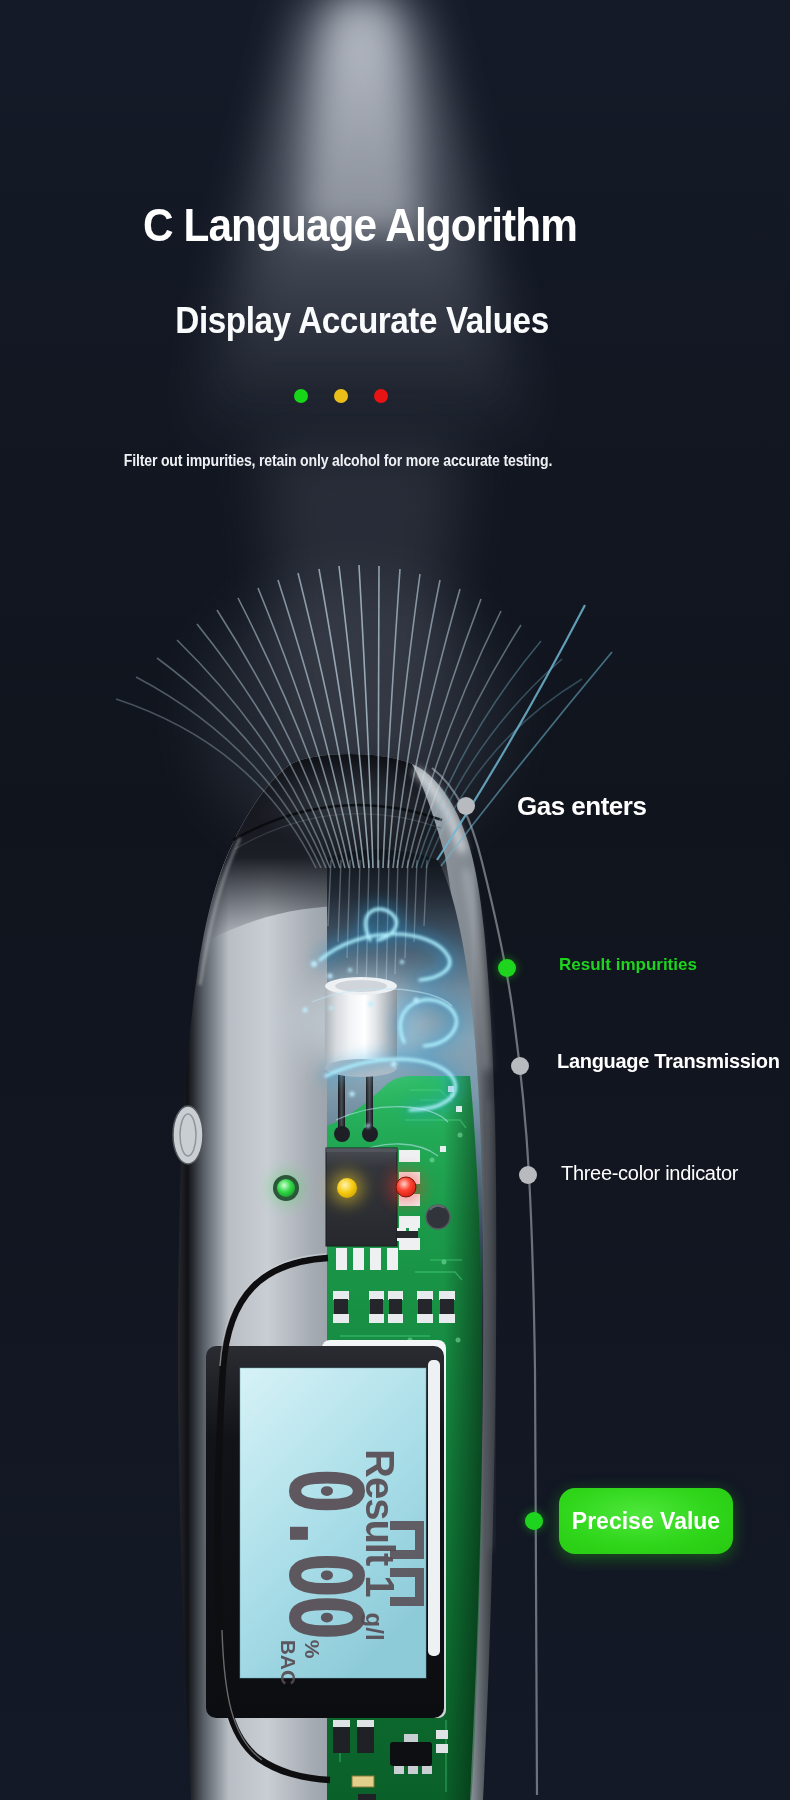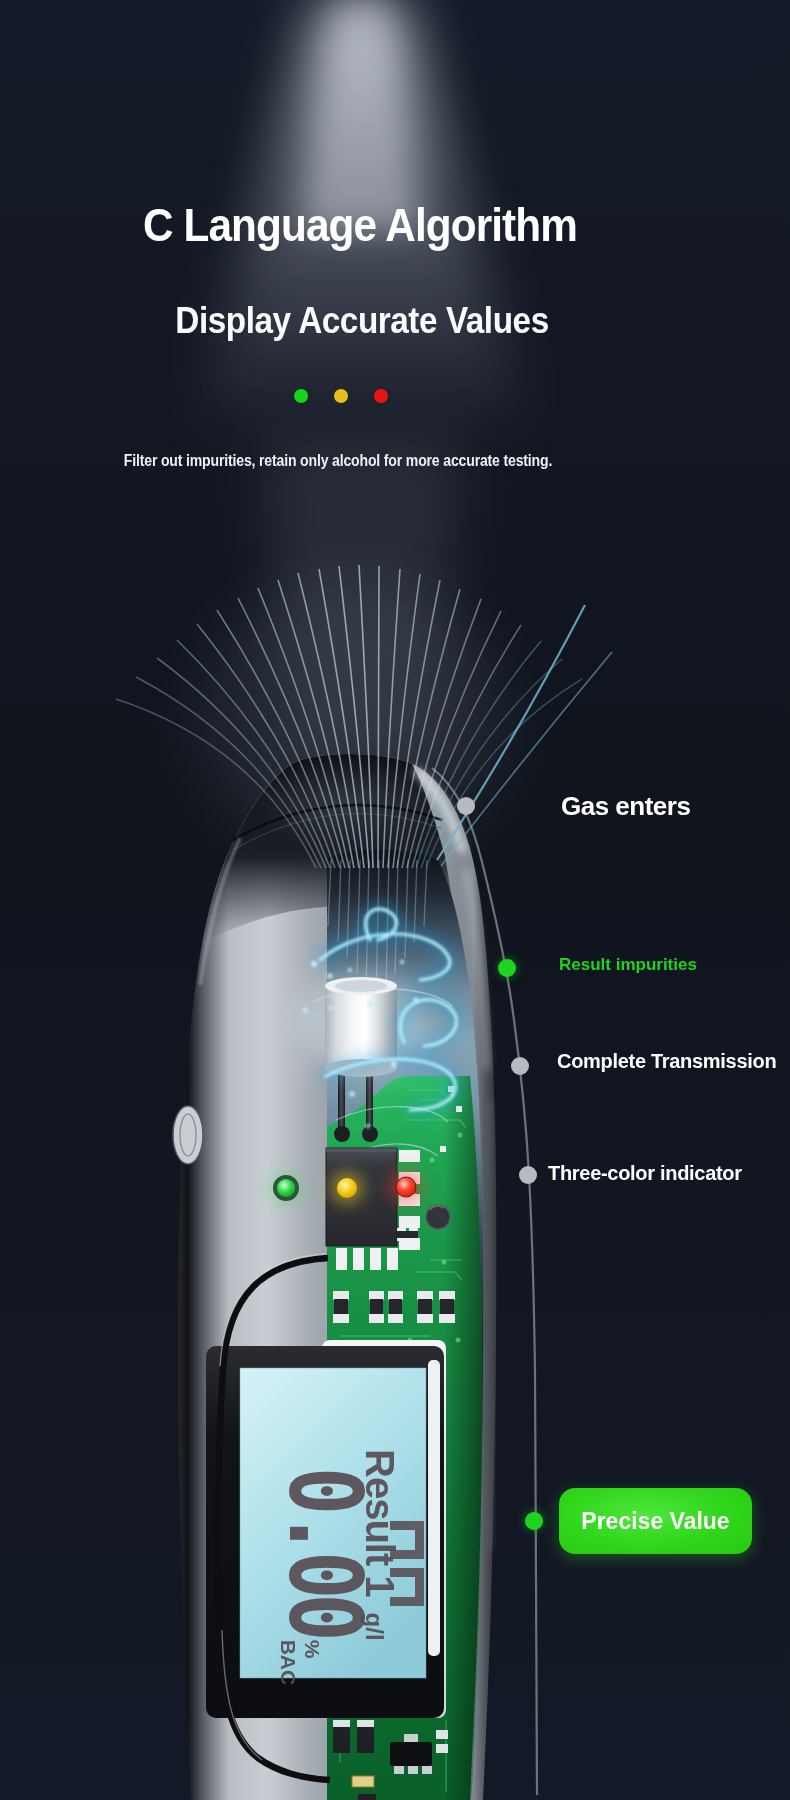--- a/index.html
+++ b/index.html
@@ -13,31 +13,31 @@
   .title{top:198px;left:0;width:720px;text-align:center;color:#ffffff;
     font-size:46px;font-weight:700;letter-spacing:-1px;transform:scaleX(.92);}
   .subtitle{top:300px;left:0;width:724px;text-align:center;color:#fafbfc;
     font-size:37px;font-weight:700;letter-spacing:-.5px;transform:scaleX(.9);}
   .mini-dots{top:389px;left:294px;display:flex;gap:26px;}
   .mini-dot{width:14px;height:14px;border-radius:50%;}
   .description{top:452px;left:0;width:676px;text-align:center;color:#eef0f3;
     font-size:16px;font-weight:700;letter-spacing:-.2px;transform:scaleX(.88);}
   
   .callout-label{position:absolute;color:#ffffff;font-weight:700;white-space:nowrap;}
-  .lbl-gas{left:517px;top:791px;font-size:26px;letter-spacing:-.5px;margin-left:44px;}
+  .lbl-gas{left:517px;top:791px;font-size:26px;letter-spacing:-.5px;}
   .lbl-purify{left:559px;top:955px;font-size:17px;}
   .lbl-trans{left:557px;top:1050px;font-size:20px;font-weight:600;letter-spacing:-.3px;}
-  .lbl-indicator{left:548px;top:1162px;font-size:20px;font-weight:700;letter-spacing:-.3px;}
+  .lbl-indicator{left:561px;top:1162px;font-size:20px;font-weight:400;letter-spacing:-.3px;}
   .callout-dot{position:absolute;width:18px;height:18px;border-radius:50%;}
   .dot-gas{left:457px;top:797px;}
   .dot-purify{left:498px;top:959px;box-shadow:0 0 10px rgba(30,212,30,.5);}
   .dot-trans{left:511px;top:1057px;}
   .dot-indicator{left:519px;top:1166px;}
   .dot-precise{left:525px;top:1512px;box-shadow:0 0 10px rgba(30,212,30,.5);}
-  .precise-button{position:absolute;left:559px;top:1488px;width:193px;height:66px;
+  .precise-button{position:absolute;left:559px;top:1488px;width:174px;height:66px;
     border-radius:16px;display:flex;align-items:center;justify-content:center;
     color:#fff;font-size:23px;font-weight:700;
     background:radial-gradient(ellipse at 45% 40%,#4ee73c 0%,#2fd61a 55%,#27c910 100%);
     box-shadow:0 4px 16px rgba(40,214,20,.35);}
   
   .lcd-wrap{position:absolute;left:173px;top:1430px;width:320px;height:186px;
     transform:rotate(90deg);color:#564950;}
   .lcd-icon{position:absolute;left:158px;top:2px;display:flex;gap:9px;opacity:.85;}
   .lcd-icon span{box-sizing:border-box;display:block;width:38px;height:34px;
     border:9px solid currentColor;border-bottom:none;}
@@ -434,21 +434,21 @@
   </div>
   <div class="abs description">Filter out impurities, retain only alcohol for more accurate testing.</div>
 
   <div class="callout-dot dot-gas" style="background: rgb(183, 186, 190);"></div>
   <div class="callout-label lbl-gas">Gas enters</div>
 
   <div class="callout-dot dot-purify" style="background: rgb(30, 212, 30);"></div>
   <div class="callout-label lbl-purify" style="color: rgb(30, 212, 30);">Result impurities</div>
 
   <div class="callout-dot dot-trans" style="background: rgb(183, 186, 190);"></div>
-  <div class="callout-label lbl-trans">Complete Transmission</div>
+  <div class="callout-label lbl-trans">Language Transmission</div>
 
   <div class="callout-dot dot-indicator" style="background: rgb(183, 186, 190);"></div>
   <div class="callout-label lbl-indicator">Three-color indicator</div>
 
   <div class="callout-dot dot-precise" style="background: rgb(30, 212, 30);"></div>
   <div class="precise-button">
     <span>Precise Value</span>
   </div>
 
   <div class="lcd-wrap">

